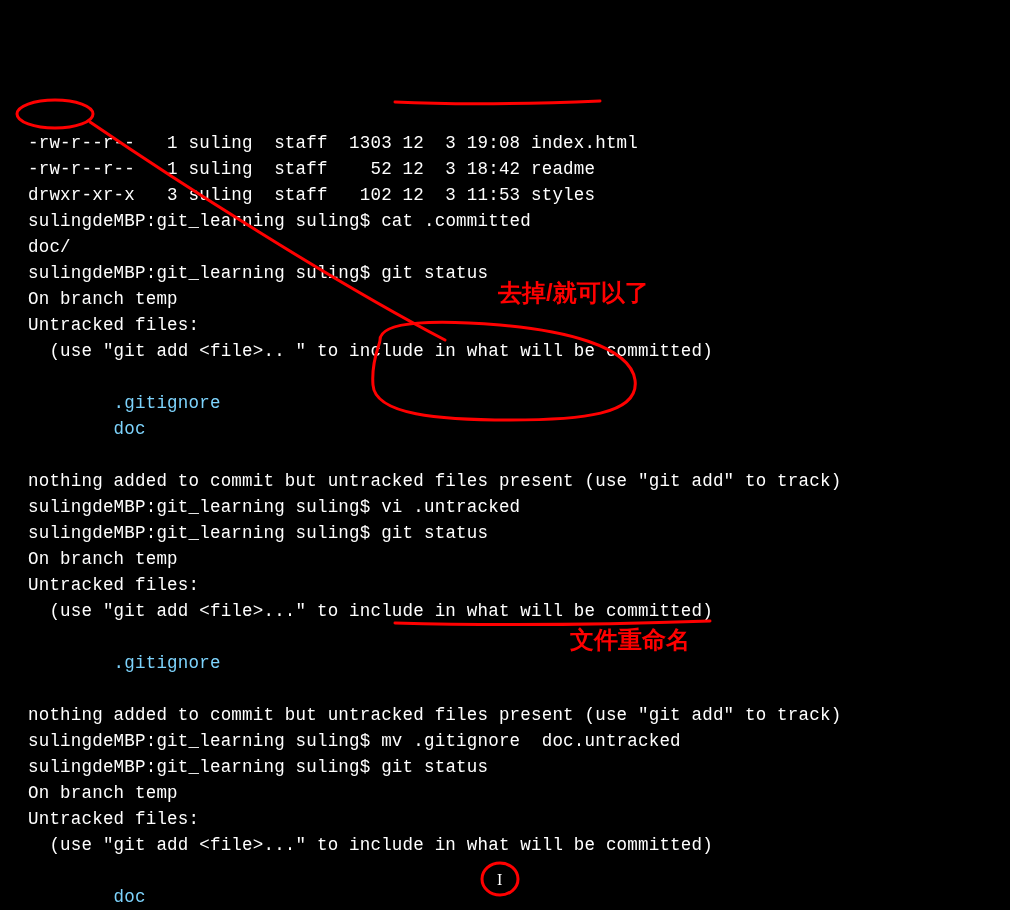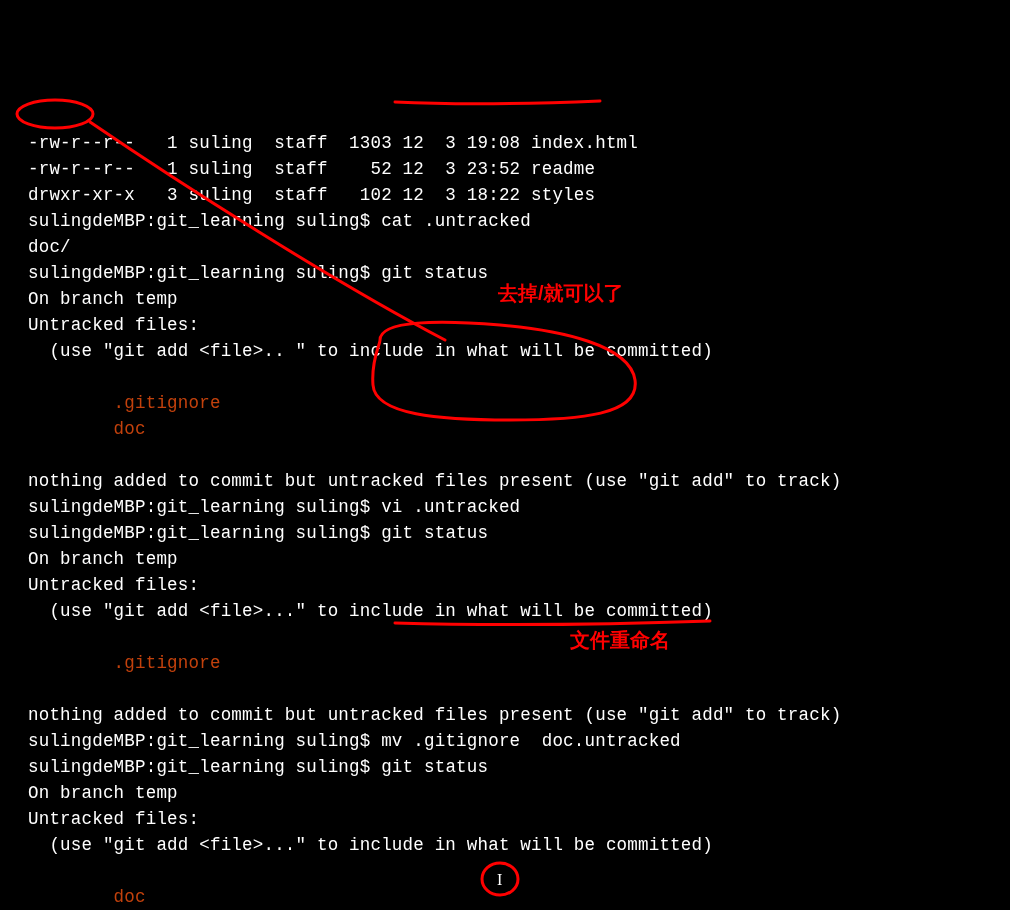--- a/index.html
+++ b/index.html
@@ -13,48 +13,48 @@
       width: 1010px;
       height: 910px;
       overflow: hidden;
       position: relative;
       white-space: pre;
     }
     .terminal {
       padding: 0 0 0 28px;
       letter-spacing: 0.2px;
     }
-    .red { color: #c2410c; }
+    .red { color: #7dd3fc; }
     .normal { color: #fff; }
     
     .annotations {
       position: absolute;
       top: 0; left: 0;
       width: 1010px;
       height: 910px;
       pointer-events: none;
     }
     .ann-text {
       position: absolute;
       color: #ff0000;
       font-family: Arial, 'Microsoft YaHei', sans-serif;
-      font-size: 20px;
+      font-size: 24px;
       font-weight: bold;
     }
   </style>
 </head>
 <body>
 
 
 
 <div class="terminal">
 <span class="normal">-rw-r--r--   1 suling  staff  1303 12  3 19:08 index.html</span>
-<span class="normal">-rw-r--r--   1 suling  staff    52 12  3 23:52 readme</span>
-<span class="normal">drwxr-xr-x   3 suling  staff   102 12  3 18:22 styles</span>
-<span class="normal">sulingdeMBP:git_learning suling$ </span><span class="normal">cat .untracked</span>
+<span class="normal">-rw-r--r--   1 suling  staff    52 12  3 18:42 readme</span>
+<span class="normal">drwxr-xr-x   3 suling  staff   102 12  3 11:53 styles</span>
+<span class="normal">sulingdeMBP:git_learning suling$ </span><span class="normal">cat .committed</span>
 <span class="normal">doc/</span>
 <span class="normal">sulingdeMBP:git_learning suling$ </span><span class="normal">git status</span>
 <span class="normal">On branch temp</span>
 <span class="normal">Untracked files:</span>
 <span class="normal">  (use "git add &lt;file&gt;.. " to include in what will be committed)</span>
 
 <span class="red">        .gitignore</span>
 <span class="red">        doc</span>
 
 <span class="normal">nothing added to commit but untracked files present (use "git add" to track)</span>

